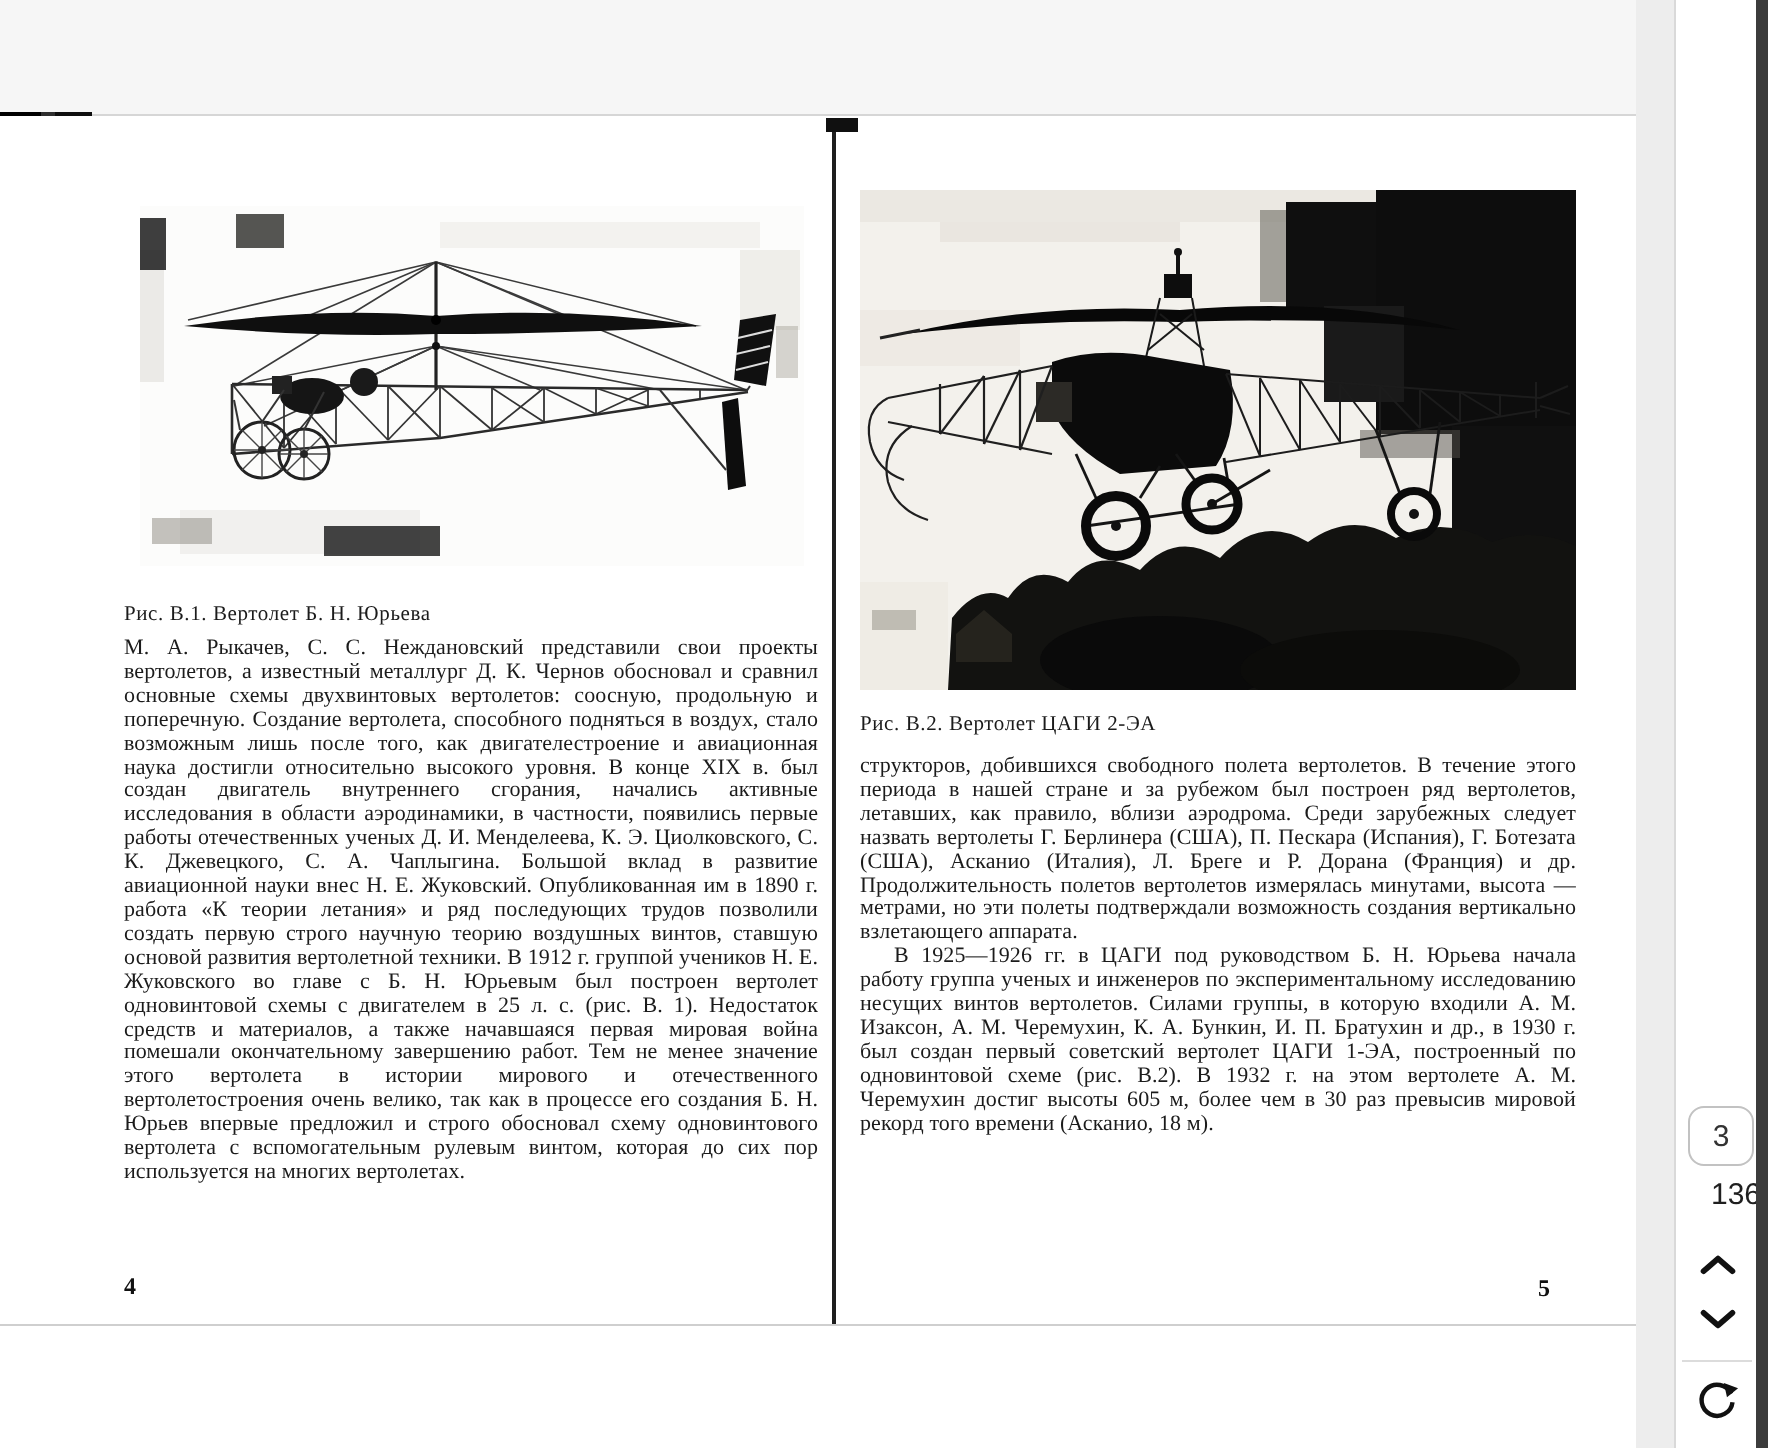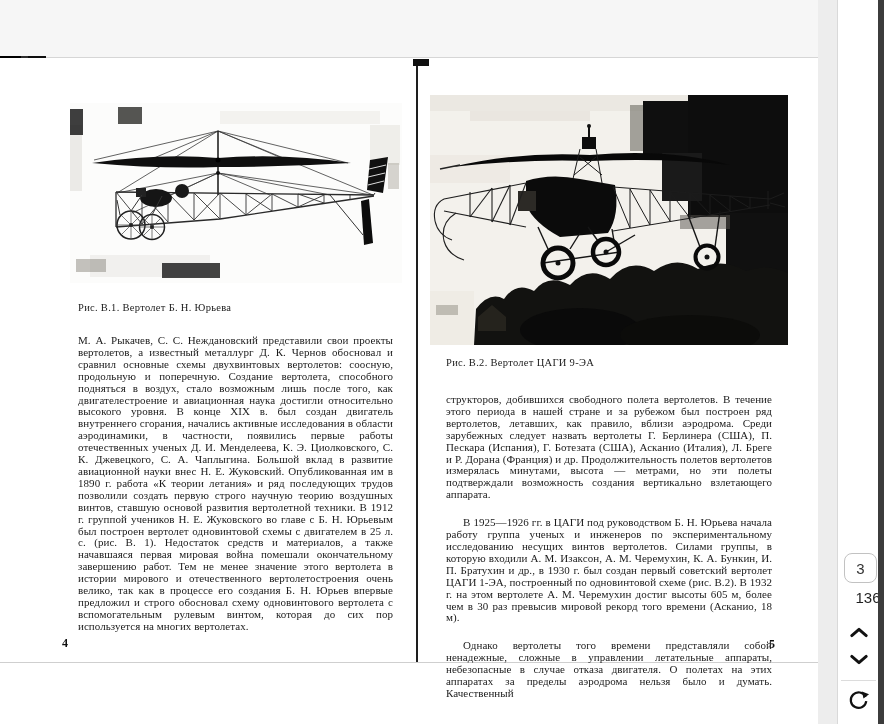--- a/index.html
+++ b/index.html
@@ -9,24 +9,24 @@
   .topbar{position:absolute;left:0;top:0;width:818px;height:57px;background:#f6f6f6;
           border-bottom:1px solid #d6d6d6;}
   .fragment{position:absolute;left:0;top:56px;width:46px;height:7px;
             background:linear-gradient(90deg,#000 0 45%,#2e2e2e 45% 60%,#0e0e0e 60% 100%);}
   
   .viewer{position:absolute;left:0;top:58px;width:818px;height:604px;background:#ffffff;
           border-bottom:1px solid #cfcfcf;}
   .spine{position:absolute;left:416px;top:62px;width:2px;height:600px;background:#1e1e1e;}
   .spine-top{position:absolute;left:413px;top:59px;width:16px;height:7px;background:#101010;}
   .photo{position:absolute;}
-  .caption{position:absolute;font-size:10.5px;color:#1b1b1b;letter-spacing:.3px;white-space:nowrap;margin-left:16px;}
+  .caption{position:absolute;font-size:10.5px;color:#1b1b1b;letter-spacing:.3px;white-space:nowrap;}
   .bodytext{position:absolute;font-size:11px;line-height:11.9px;text-align:justify;
             color:#1b1b1b;letter-spacing:.05px;}
-  .bodytext p{margin:16px;}
+  .bodytext p{margin:0;}
   .bodytext p.indent{text-indent:17px;}
   .pagenum{position:absolute;font-weight:bold;font-size:12px;color:#111;}
   
   .scrollbar{position:absolute;left:818px;top:0;width:19px;height:724px;background:#ededed;
              border-right:1px solid #d9d9d9;}
   .sidepanel{position:absolute;left:838px;top:0;width:40px;height:724px;background:#fff;}
   .page-input{position:absolute;left:844px;top:553px;width:33px;height:30px;box-sizing:border-box;
               border:1px solid #c2c2c2;border-radius:8px;background:#fff;text-align:center;
               font-family:"Liberation Sans",sans-serif;font-size:15px;color:#333;padding:0;outline:none;}
   .total{position:absolute;left:838px;top:589px;width:60px;text-align:center;
@@ -240,26 +240,25 @@
         <line x1="176" y1="157" x2="205" y2="140"></line>
     </g>
     <circle cx="128" cy="168" r="15" fill="none" stroke="#0a0a0a" stroke-width="5"></circle>
     <circle cx="176" cy="157" r="13" fill="none" stroke="#0a0a0a" stroke-width="4.5"></circle>
     <circle cx="277" cy="162" r="11.5" fill="none" stroke="#0a0a0a" stroke-width="4"></circle>
     <circle cx="128" cy="168" r="2.5" fill="#111"></circle>
       <circle cx="176" cy="157" r="2.5" fill="#111"></circle>
     <circle cx="277" cy="162" r="2.5" fill="#111"></circle>
   </svg>
 
-  <div class="caption" style="left:430px;top:357px">Рис. В.2. Вертолет ЦАГИ 9-ЭА</div>
+  <div class="caption" style="left:430px;top:357px">Рис. В.2. Вертолет ЦАГИ 2-ЭА</div>
 
   <div class="bodytext" style="left:430px;top:378px;width:358px">
     <p>структоров, добившихся свободного полета вертолетов. В течение этого периода в нашей стране и за рубежом был построен ряд вертолетов, летавших, как правило, вблизи аэродрома. Среди зарубежных следует назвать вертолеты Г. Берлинера (США), П. Пескара (Испания), Г. Ботезата (США), Асканио (Италия), Л. Бреге и Р. Дорана (Франция) и др. Продолжительность полетов вертолетов измерялась минутами, высота — метрами, но эти полеты подтверждали возможность создания вертикально взлетающего аппарата.</p>
     <p class="indent">В 1925—1926 гг. в ЦАГИ под руководством Б. Н. Юрьева начала работу группа ученых и инженеров по экспериментальному исследованию несущих винтов вертолетов. Силами группы, в которую входили А. М. Изаксон, А. М. Черемухин, К. А. Бункин, И. П. Братухин и др., в 1930 г. был создан первый советский вертолет ЦАГИ 1-ЭА, построенный по одновинтовой схеме (рис. В.2). В 1932 г. на этом вертолете А. М. Черемухин достиг высоты 605 м, более чем в 30 раз превысив мировой рекорд того времени (Асканио, 18 м).</p>
-    <p class="indent">Однако вертолеты того времени представляли собой ненадежные, сложные в управлении летательные аппараты, небезопасные в случае отказа двигателя. О полетах на этих аппаратах за пределы аэродрома нельзя было и думать. Качественный</p>
   </div>
 
   <div class="pagenum" style="left:769px;top:637px">5</div>
 
   <div class="scrollbar"></div>
   <div class="sidepanel"></div>
 
   <input class="page-input" type="text" value="3" style="">
 
   <div class="total">136</div>

